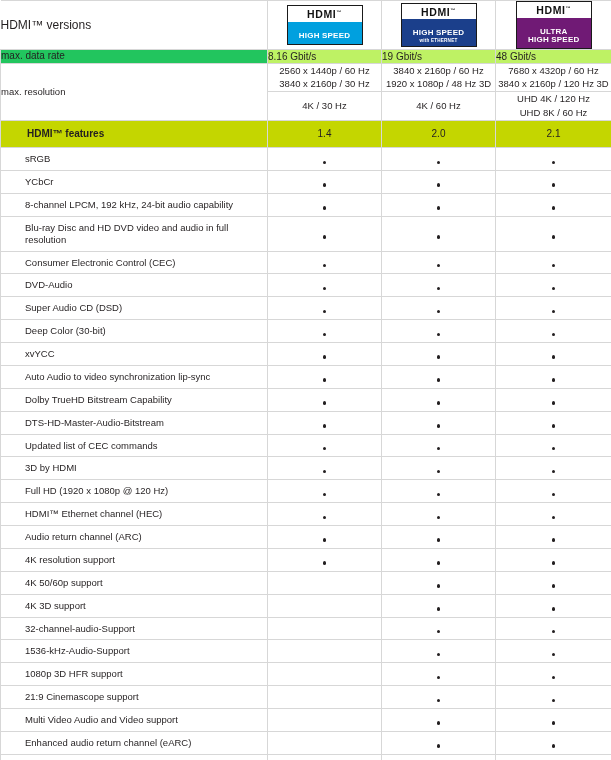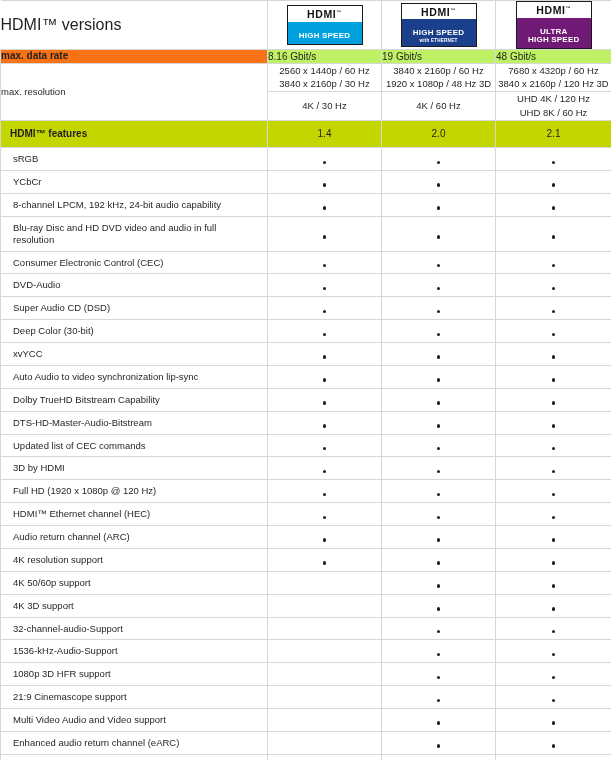--- a/index.html
+++ b/index.html
@@ -53,21 +53,21 @@
   .hdr-row td {
     border-top: none;
   }
   .hdr-row td:first-child {
     border-left: none;
   }
   .hdr-row td:last-child {
     border-right: none;
   }
   .hdr-label {
-    font-size: 16px;
+    font-size: 12px;
     font-weight: bold;
     color: #231f20;
     padding: 6px 9px;
   }
   .logo-cell {
     text-align: center;
     padding: 7px 0 9px 0;
   }
   .logo {
     display: inline-block;
@@ -113,54 +113,54 @@
 
   .rate td {
     background: #bef264;
     font-weight: bold;
     font-size: 10px;
     text-align: left;
     padding: 7px 4px;
   }
   .rate td.lbl {
     text-align: left;
-    background: #f97316;
-    font-weight: bold;
+    background: #22c55e;
+    font-weight: normal;
   }
   .res-label td {
     font-size: 9.5px;
   }
   .feat-head td {
     background: #c4d600;
     font-weight: bold;
     font-size: 10px;
     padding: 7px 4px;
     text-align: center;
   }
   .feat-head td.lbl {
     text-align: left;
     font-weight: bold;
     font-size: 10px;
-    padding: 7px 9px;
+    padding: 7px 26px;
     margin-top: 37px;
   }
   .dot {
     display: inline-block;
     width: 3.5px;
     height: 3.5px;
     border-radius: 50%;
     background: #231f20;
   }
   .cellmid {
     text-align: center;
     vertical-align: middle;
     height: 20px;
   }
   .row-feature td.lbl {
-    padding: 5px 12px;
+    padding: 5px 24px;
     font-size: 9.5px;
   }
 </style>
 </head>
 <body>
 
 <div class="sheet">
   <table class="cmp">
     <colgroup>
       <col class="c0">

